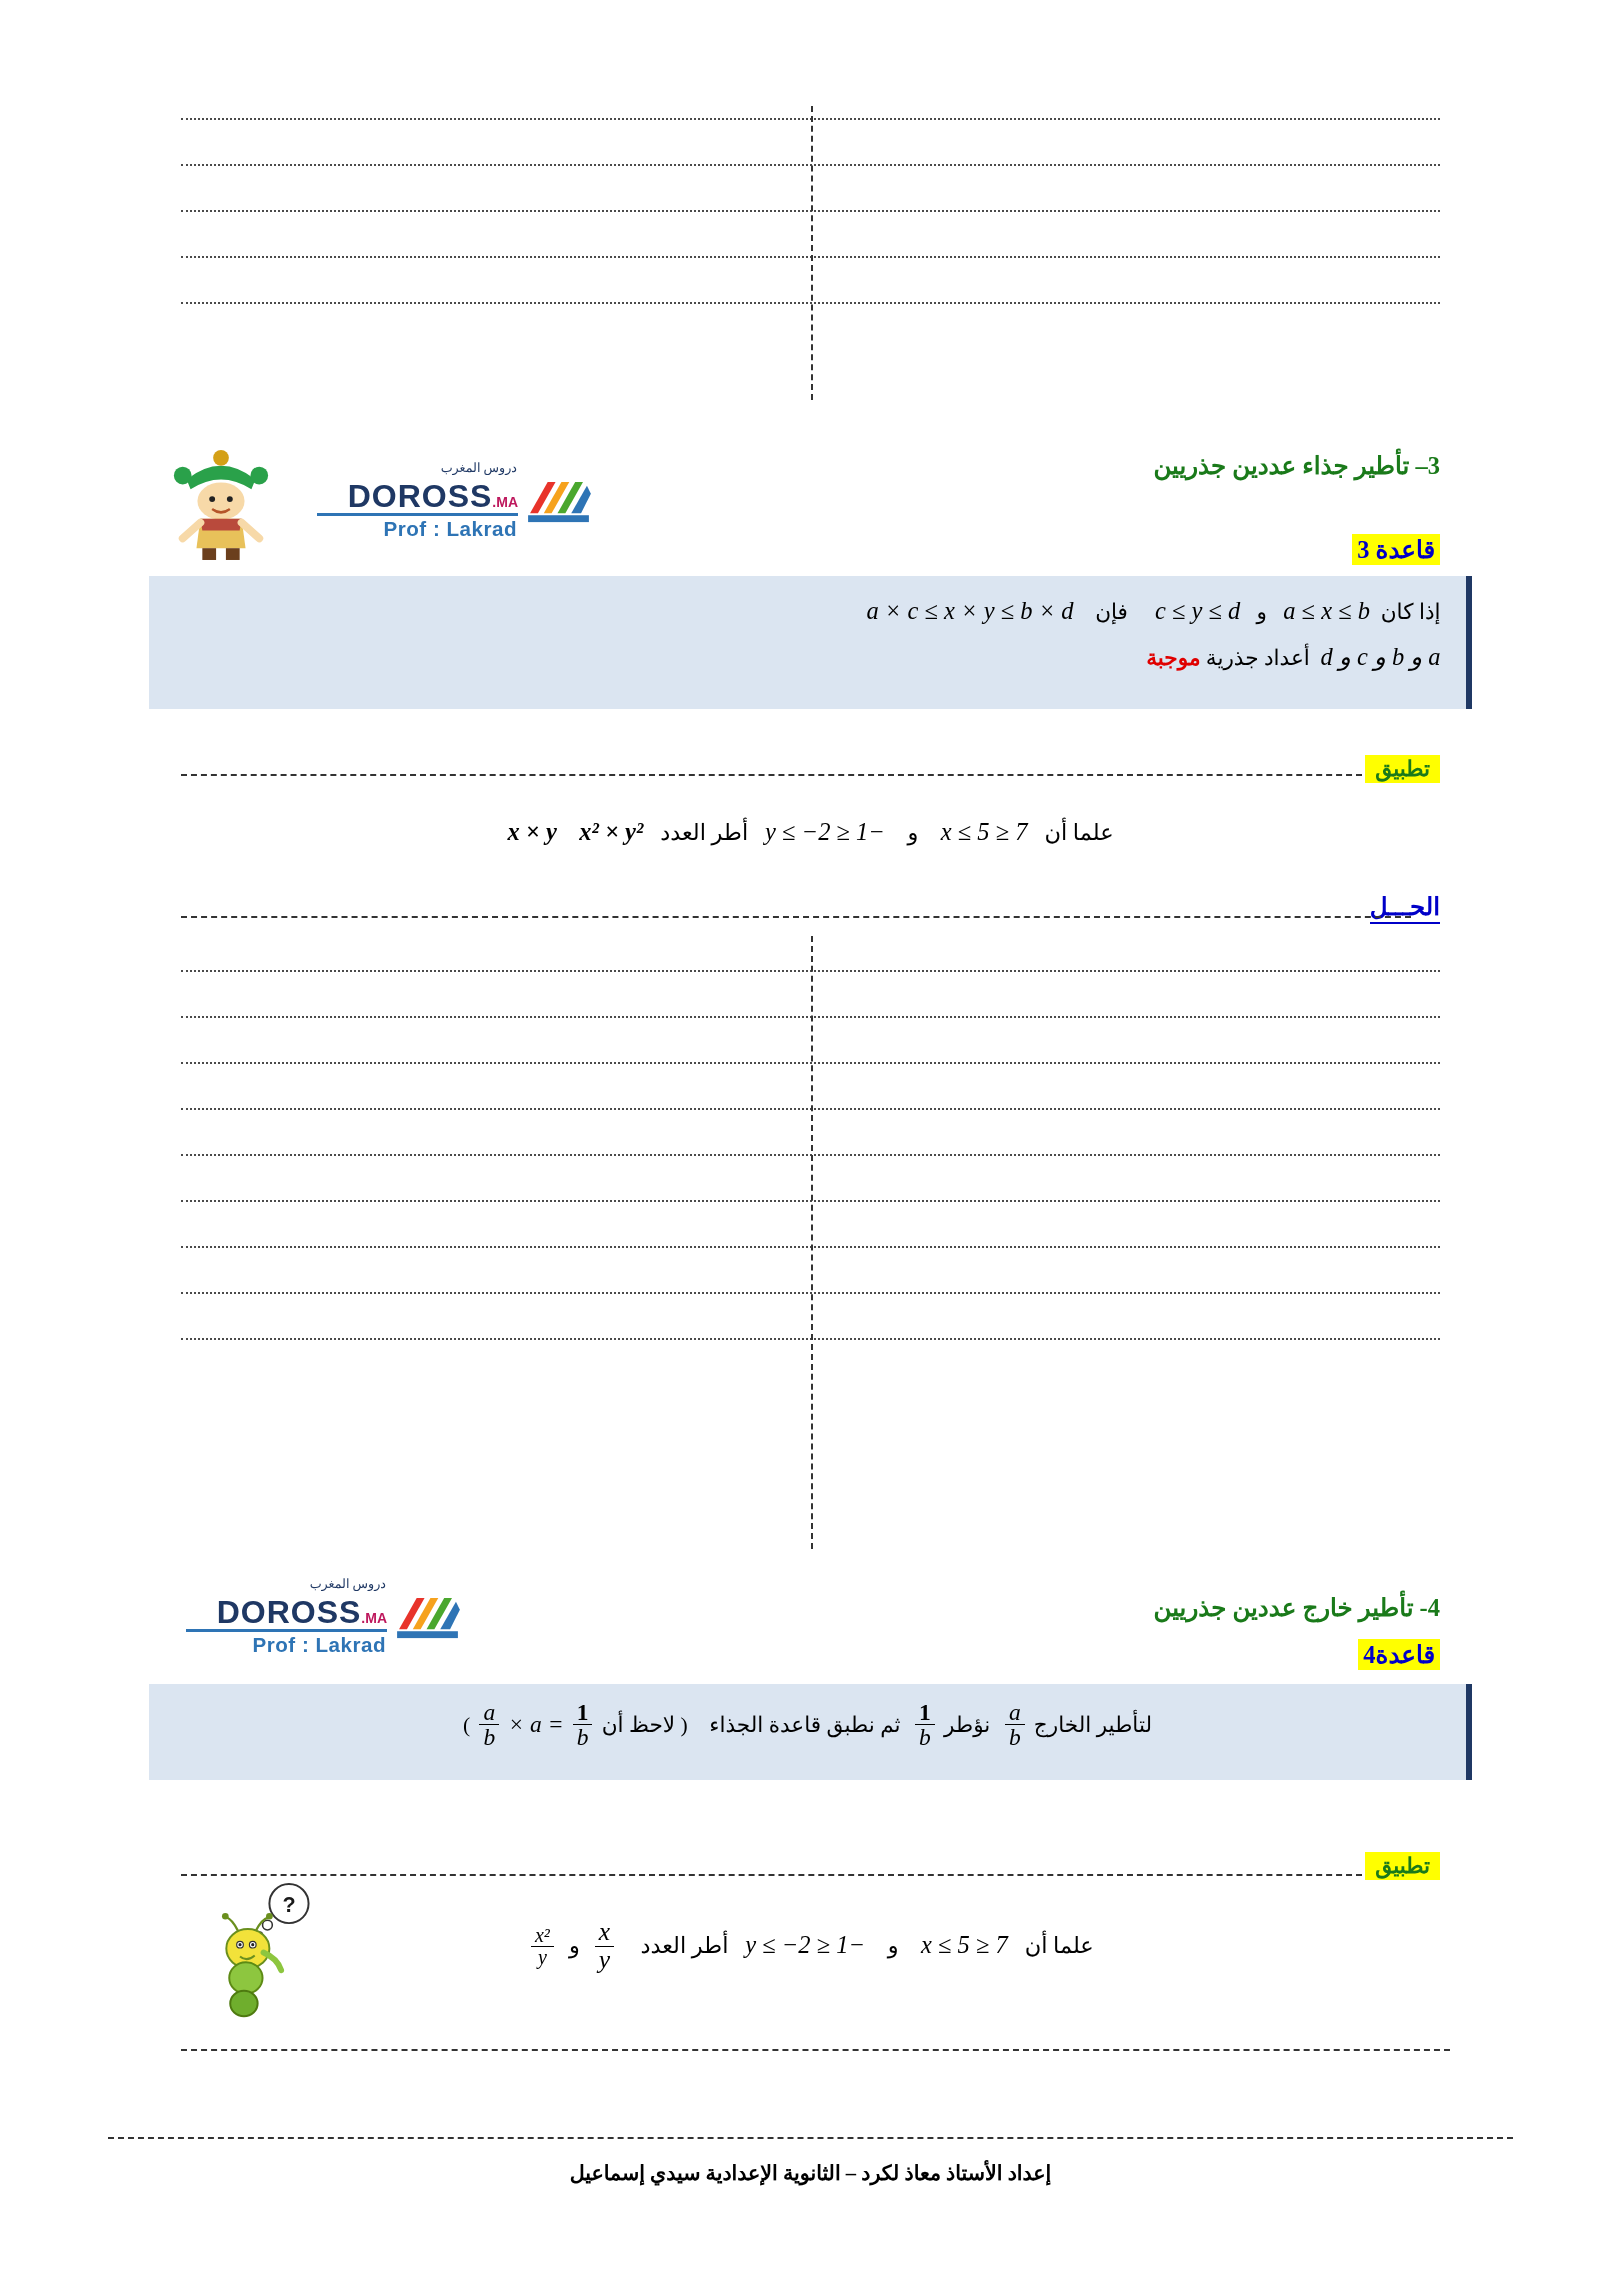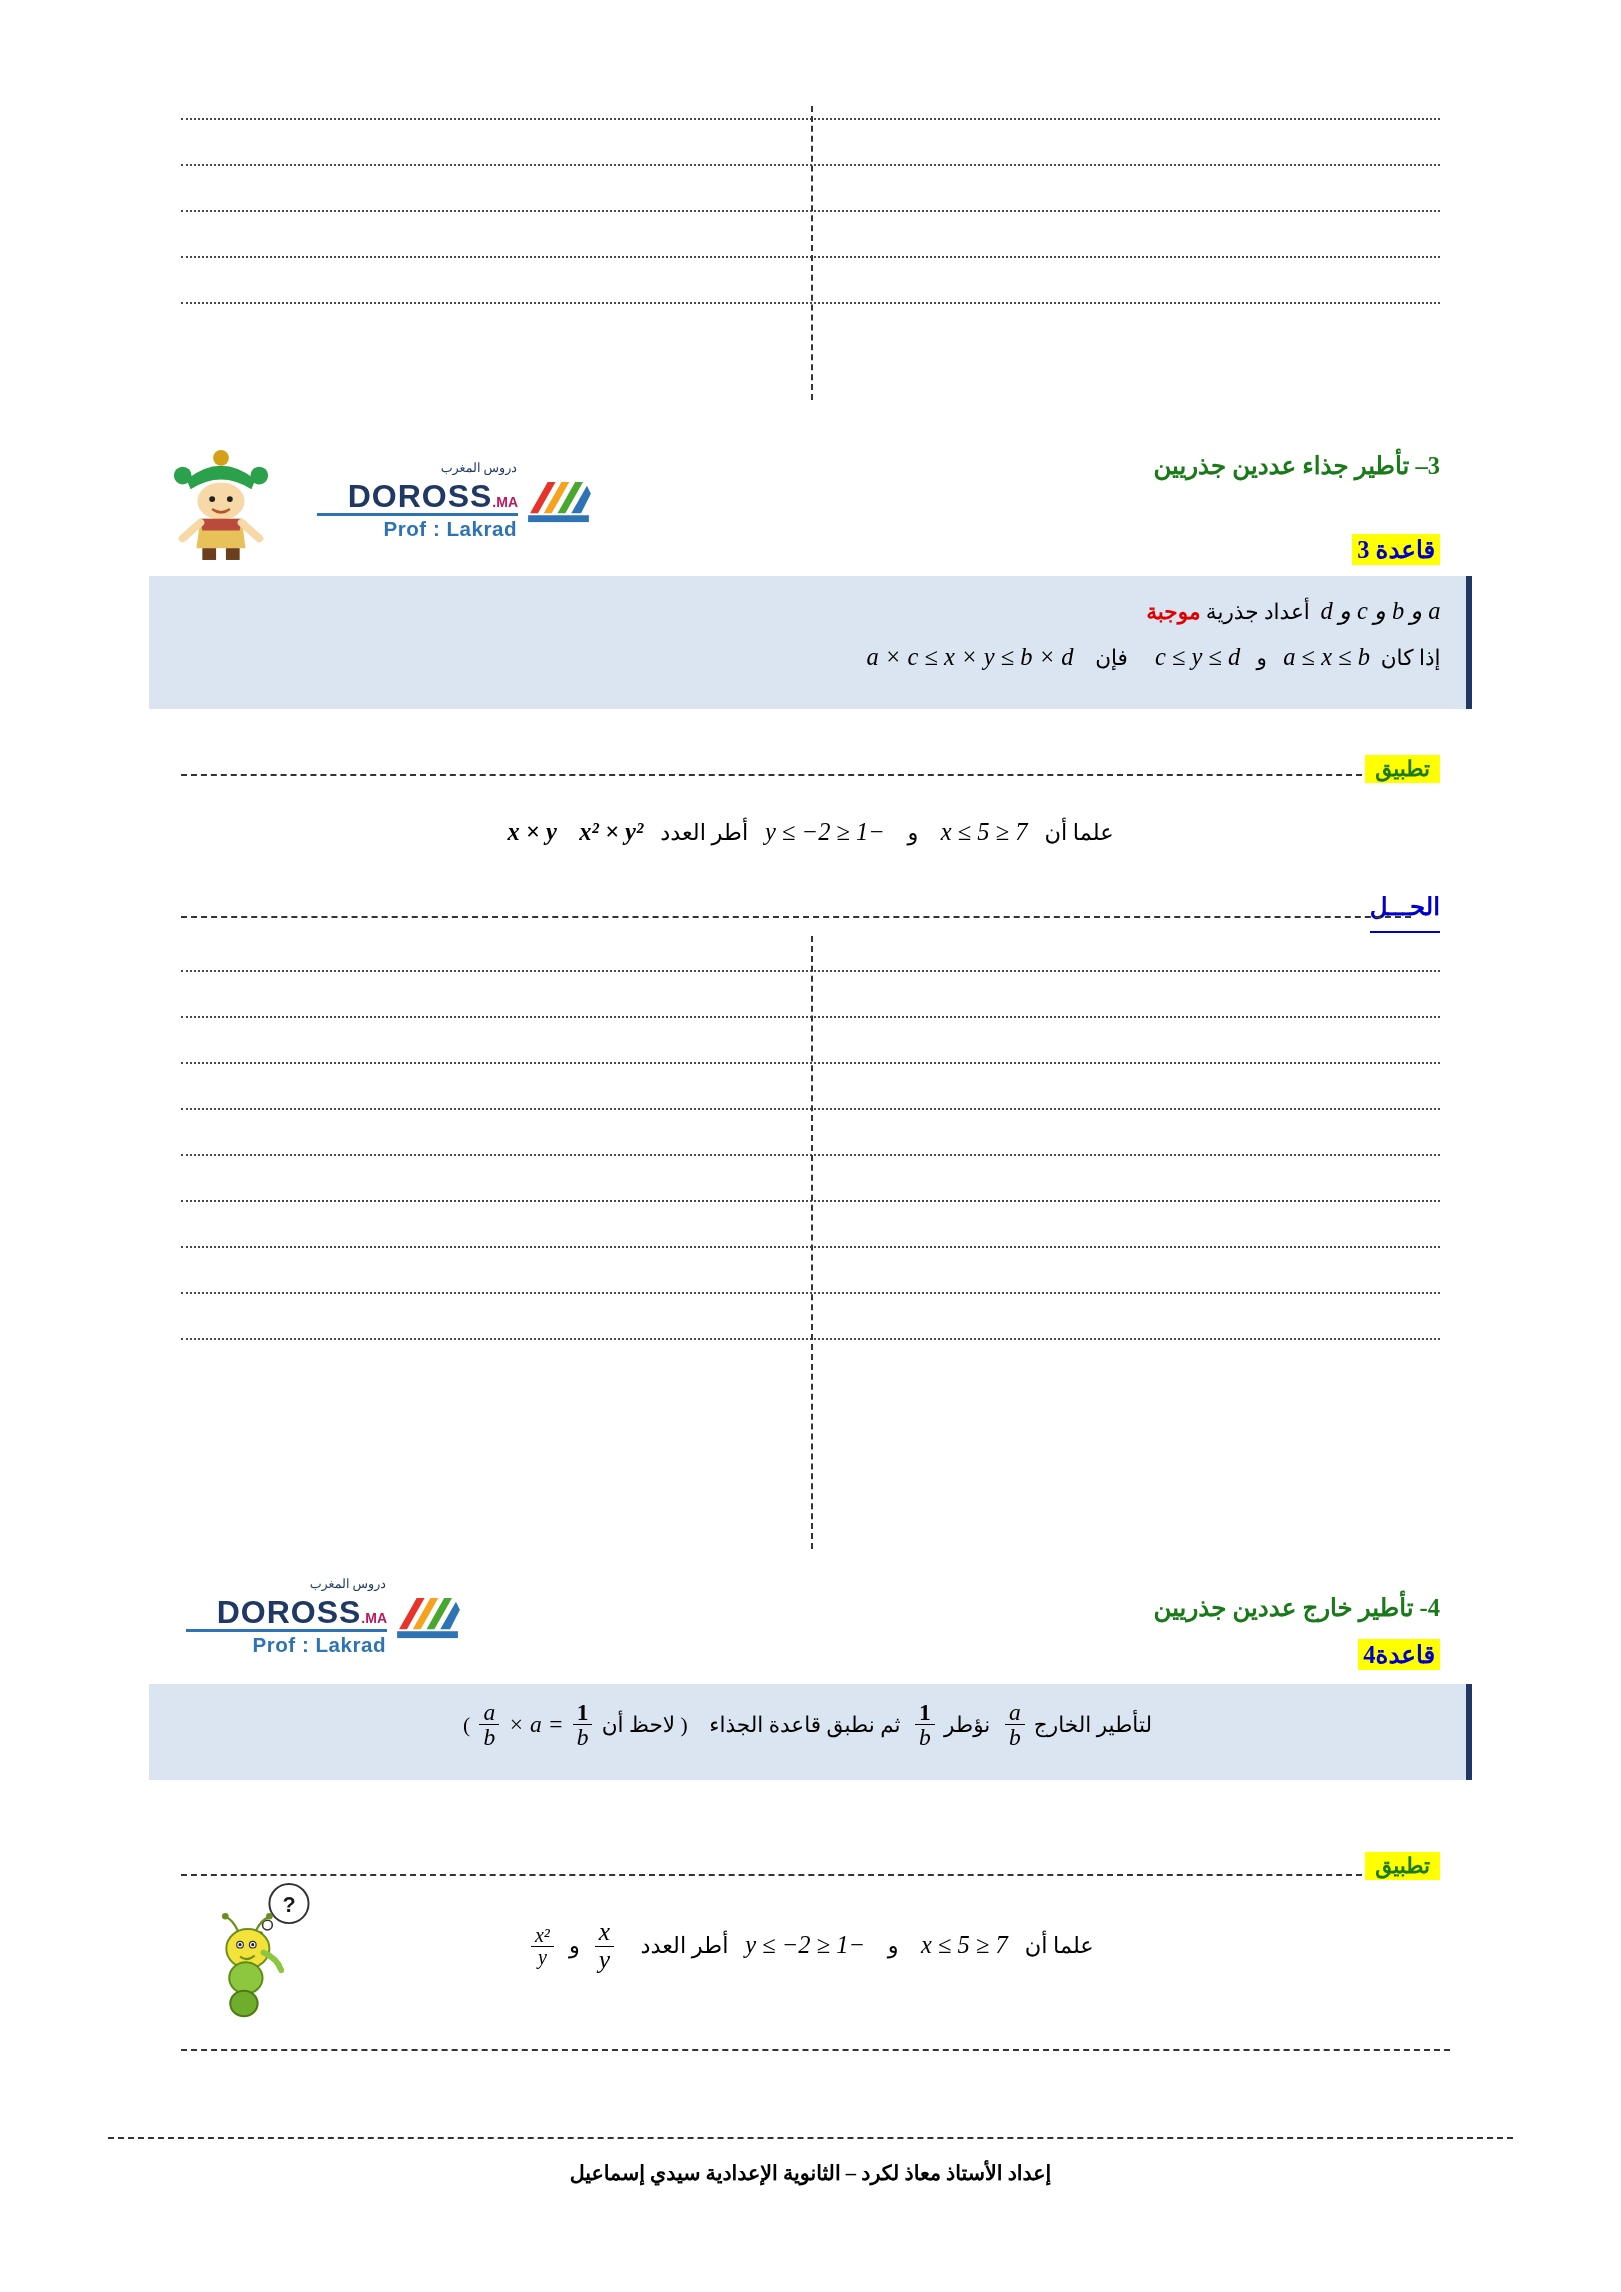--- a/index.html
+++ b/index.html
@@ -69,21 +69,21 @@
     white-space: nowrap;
   }
   .solution-badge {
     position: absolute;
     right: 181px;
     color: #0000c8;
     font-weight: bold;
     font-size: 24.5px;
     white-space: nowrap;
     border-bottom: 2px solid #0000c8;
-    padding-bottom: 10px;
+    padding-bottom: 1px;
   }
 
   
   .rule-box {
     position: absolute;
     left: 149px;
     right: 149px;
     background: #dbe5f1;
     border-right: 6.9px solid #1f3864;
     box-sizing: border-box;
@@ -265,31 +265,31 @@
     <div class="logo-ar">دروس المغرب</div>
     <div class="logo-text"><span>DOROSS</span><span class="logo-ma">.MA</span></div>
     <div class="logo-underline"></div>
     <div class="logo-prof">Prof : Lakrad</div>
   </div>
 
   <div class="rule-badge" style="top:534px;">قاعدة 3</div>
 
   <div class="rule-box" style="top:576px;height:133px;">
     <span class="rule-line" style="text-align:right;">
-      <span class="m" style="font-size:24.5px;">a و b و c و d</span>
-      &nbsp;<span>أعداد جذرية</span>
-      <span class="red">موجبة</span>
-    </span>
-    <span class="rule-line" style="text-align:right;">
       <span>إذا كان</span>
       &nbsp;<span class="m" style="font-size:24.5px;">a ≤ x ≤ b</span>
       &nbsp;&nbsp;<span>و</span>&nbsp;&nbsp;
       <span class="m" style="font-size:24.5px;">c ≤ y ≤ d</span>
       &nbsp;&nbsp;&nbsp;&nbsp;<span>فإن</span>
       &nbsp;&nbsp;&nbsp;<span class="m" style="font-size:24.5px;">a × c ≤ x × y ≤ b × d</span>
+    </span>
+    <span class="rule-line" style="text-align:right;">
+      <span class="m" style="font-size:24.5px;">a و b و c و d</span>
+      &nbsp;<span>أعداد جذرية</span>
+      <span class="red">موجبة</span>
     </span>
   </div>
 
   <div class="apply-badge" style="top:755px;">تطبيق</div>
   <div class="dash-sep" style="top:774px;width:1181px;"></div>
 
   <div class="app-row" style="top:818px;">
     <span>علما أن</span>
     &nbsp;&nbsp;<span class="m" style="font-size:24.5px;">7 ≤ x ≤ 5</span>
     &nbsp;&nbsp;&nbsp;<span>و</span>&nbsp;&nbsp;&nbsp;

